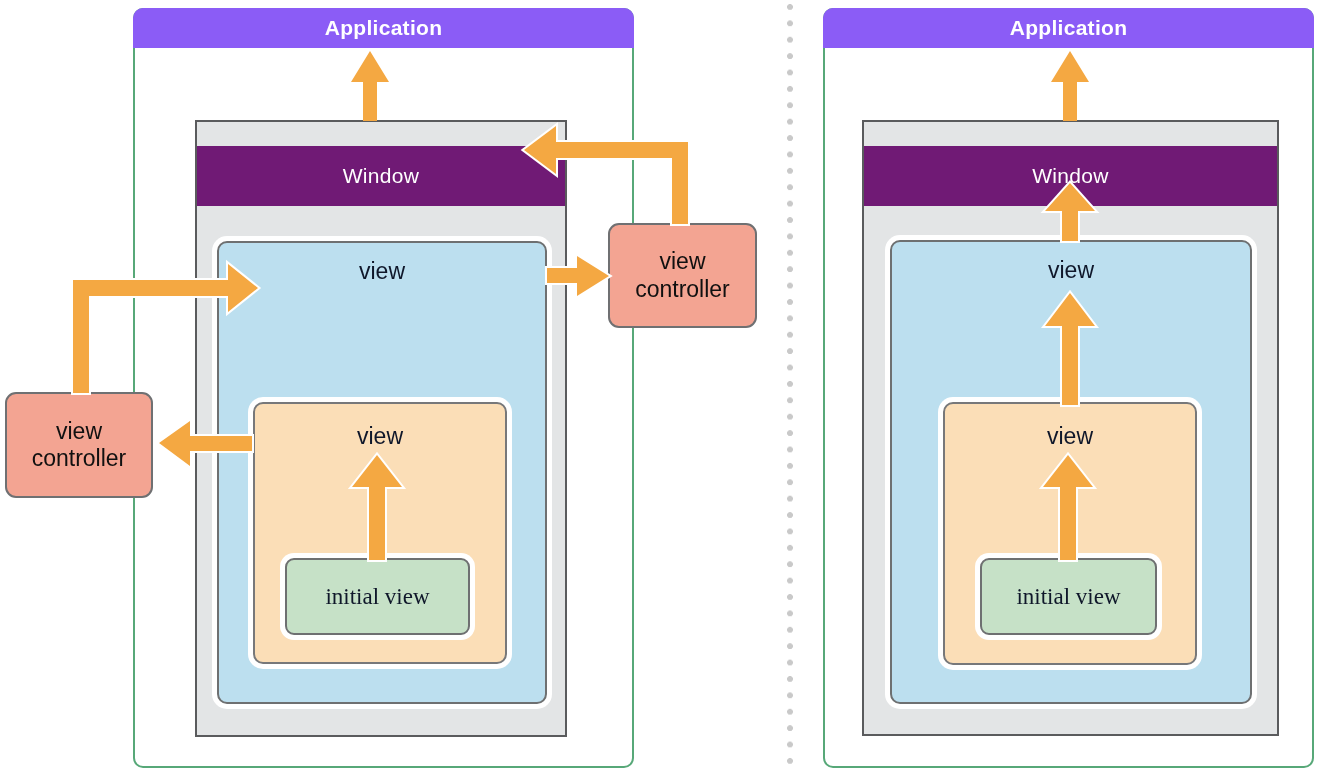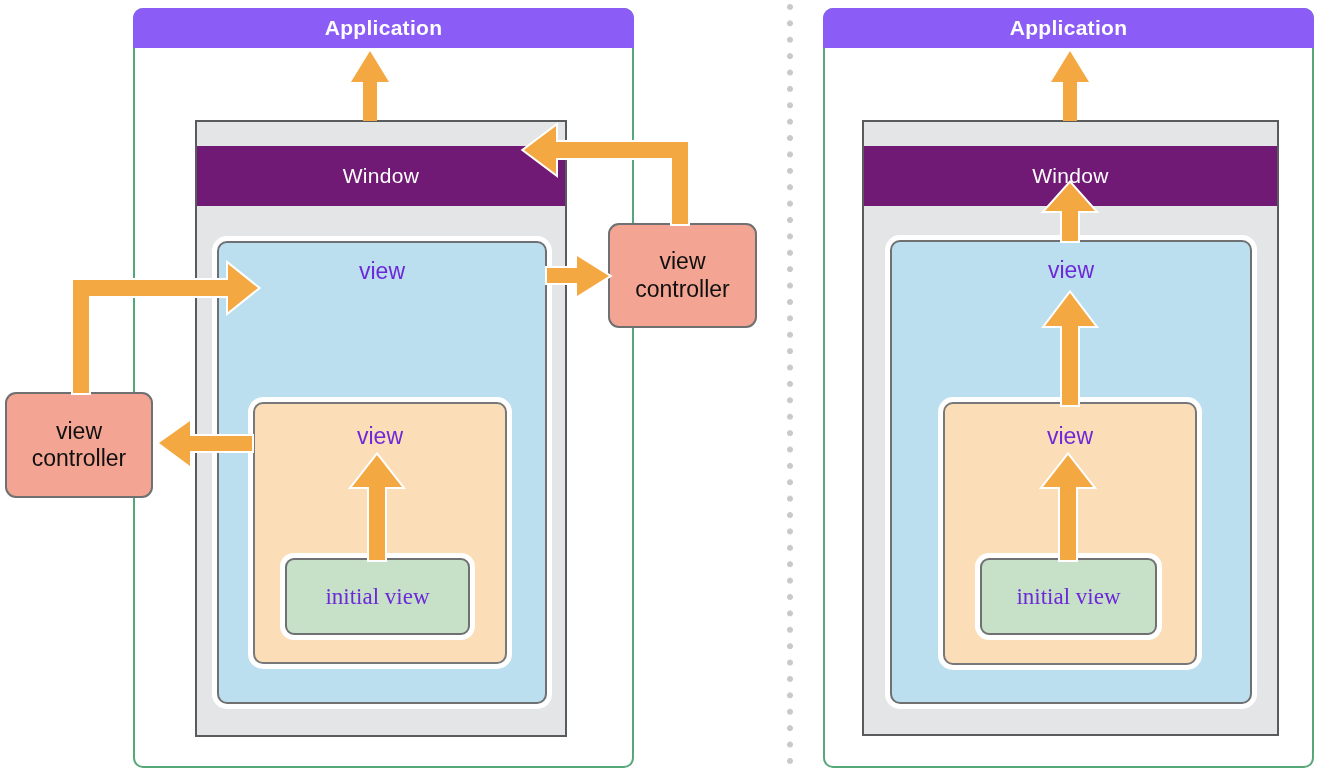--- a/index.html
+++ b/index.html
@@ -23,21 +23,21 @@
     position:absolute;left:0;top:0;right:0;height:60px;background:#701a75;
     text-align:center;line-height:60px;color:#fff;font-weight:normal;font-size:21px;letter-spacing:.3px;margin-top:24px;
   }
   .view-box{
     position:absolute;box-sizing:border-box;border-radius:10px;
     box-shadow:0 0 0 5px #ffffff;border:2px solid #6E7071;
   }
   .blue-view{background:#BCDFEF;}
   .orange-view{background:#FBDEB7;border-color:#77787A;}
   .initial-view{background:#C6E1C7;border-radius:9px;display:flex;align-items:center;justify-content:center;font-family:Liberation Serif, serif;}
-  .view-label{display:block;text-align:center;font-size:23px;color:#6d28d9;}
+  .view-label{display:block;text-align:center;font-size:23px;color:#0f172a;}
   .vc-box{
     position:absolute;box-sizing:border-box;background:#F3A492;border:2px solid #6F7072;
     border-radius:11px;display:flex;align-items:center;justify-content:flex-end;text-align:center;
     font-size:23px;line-height:1.18;color:#101010;z-index:5;padding:4px;
   }
   .divider{
     position:absolute;left:787px;top:4px;width:6px;height:769px;
     background-image:radial-gradient(circle at 3px 3px,#C9C9C9 2.6px,rgba(0,0,0,0) 3.3px);
     background-size:6px 16.4px;background-repeat:repeat-y;
   }

